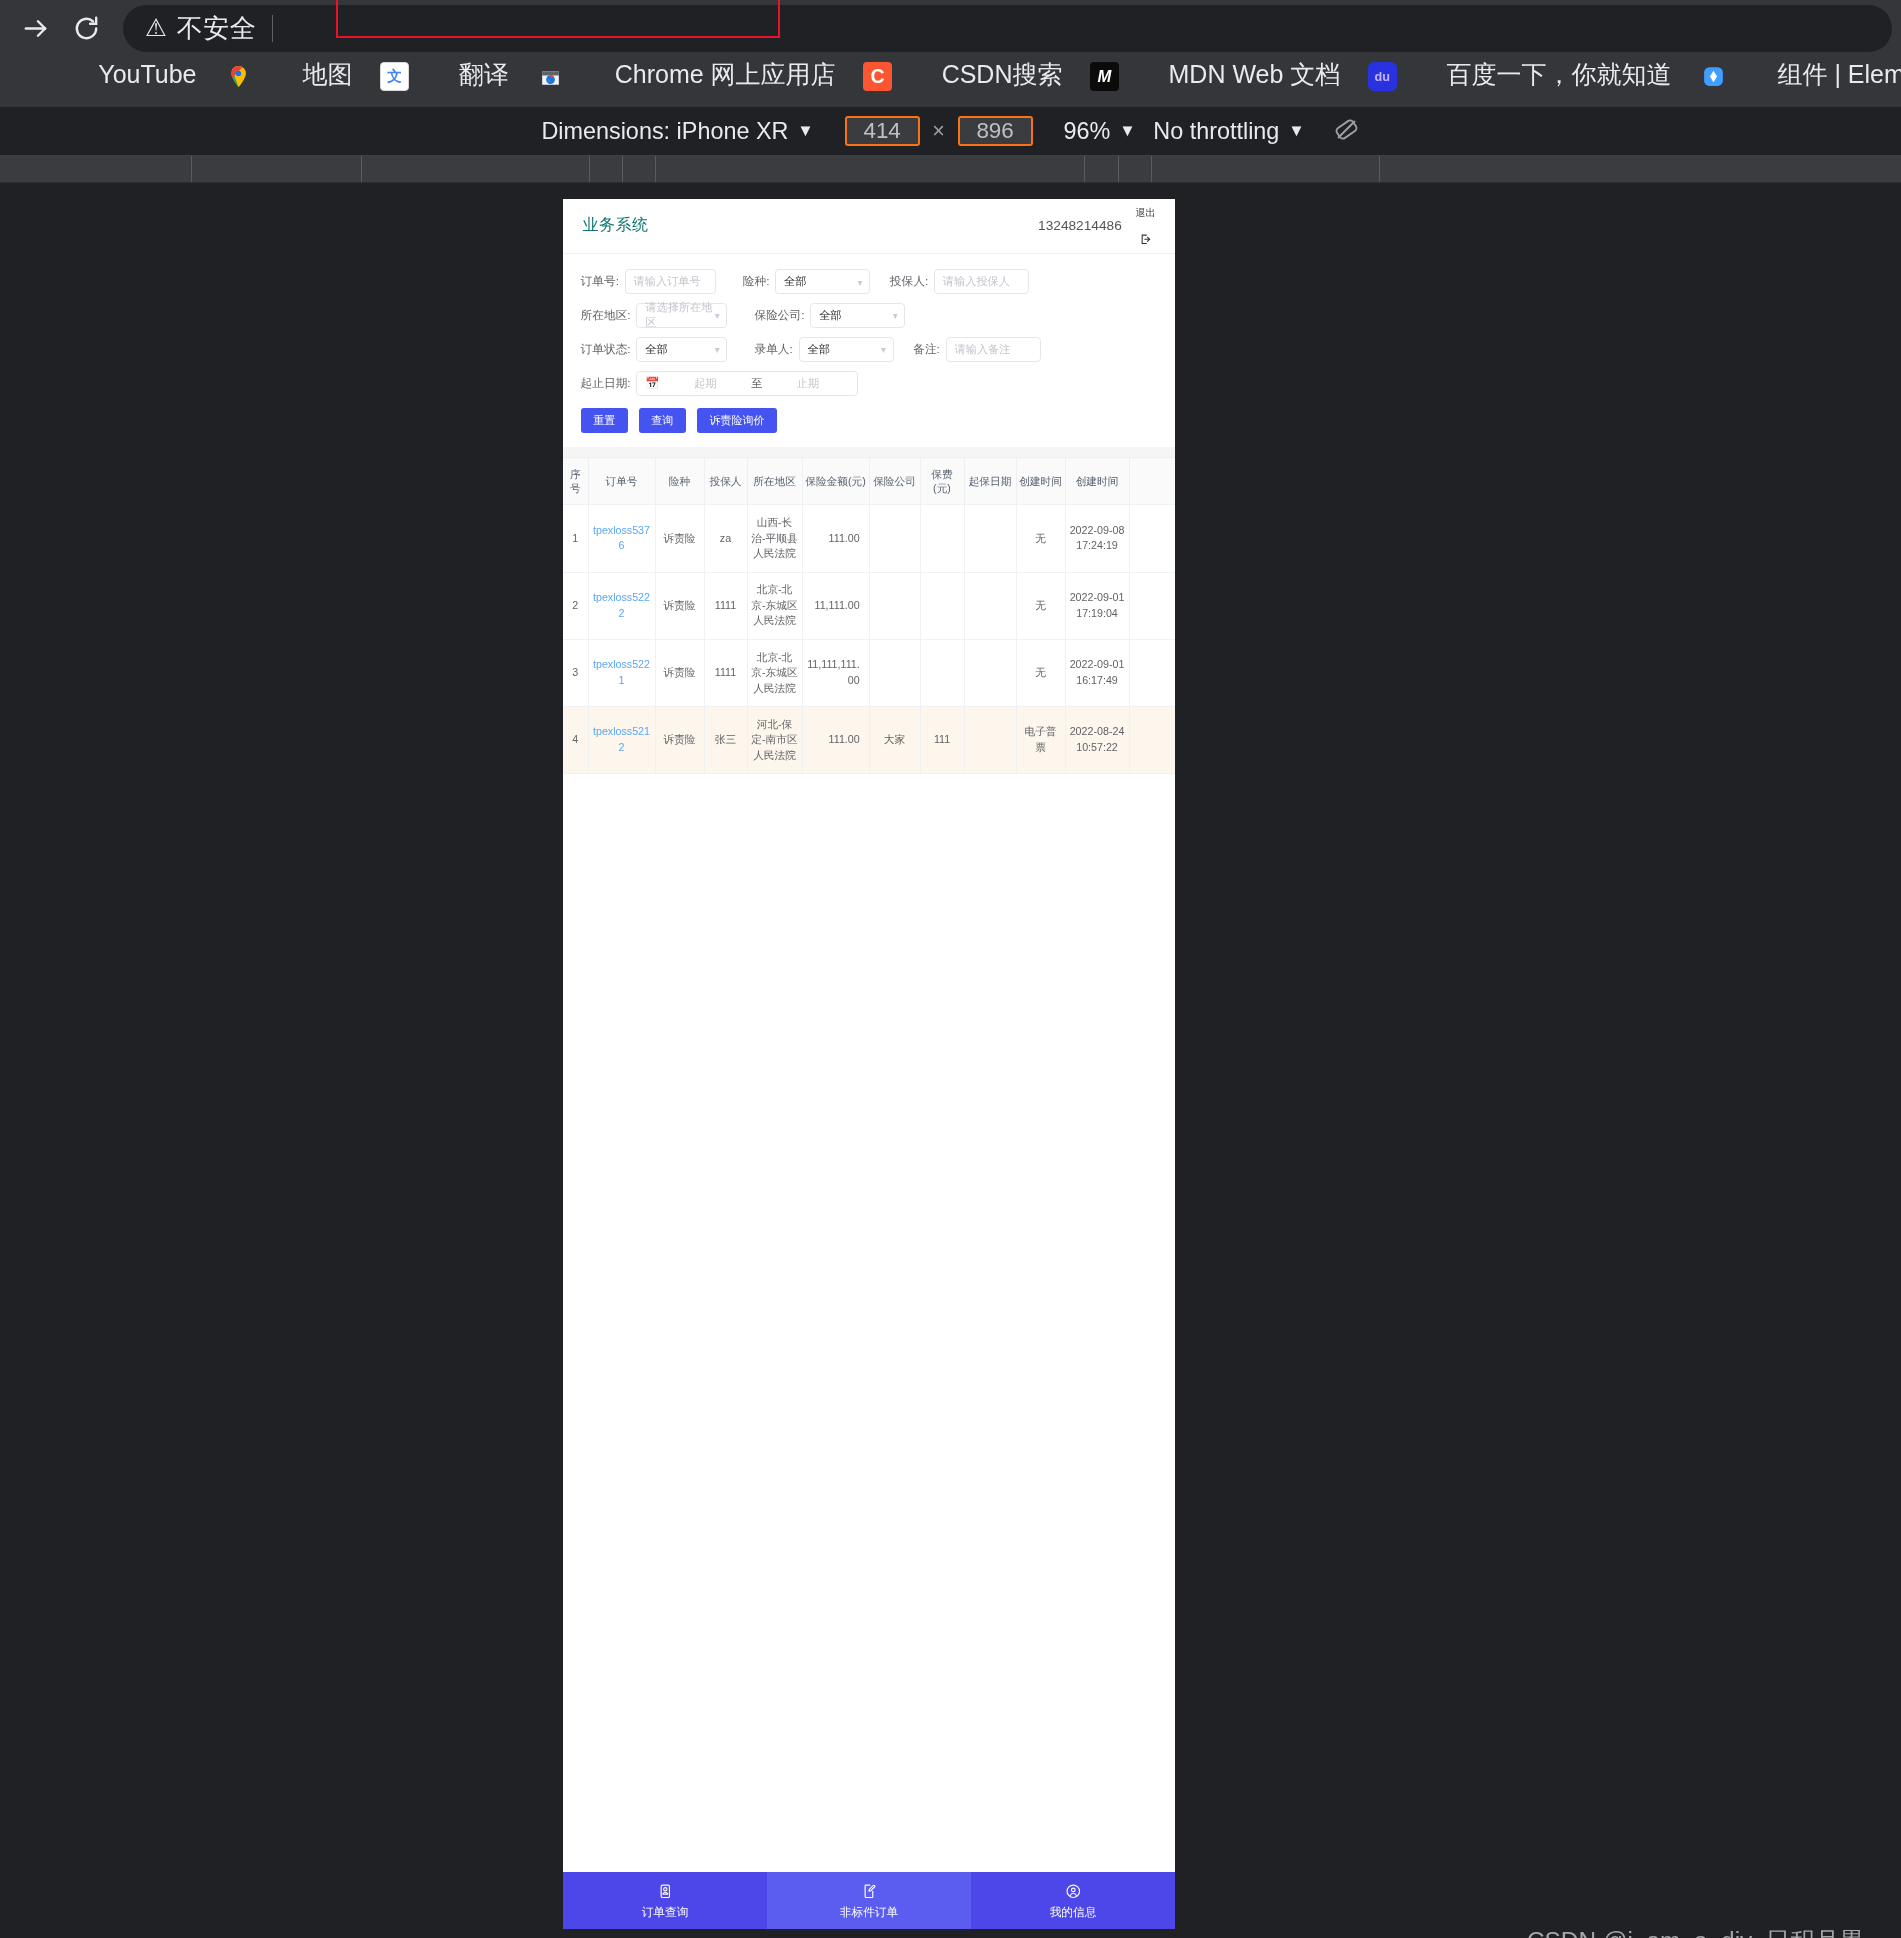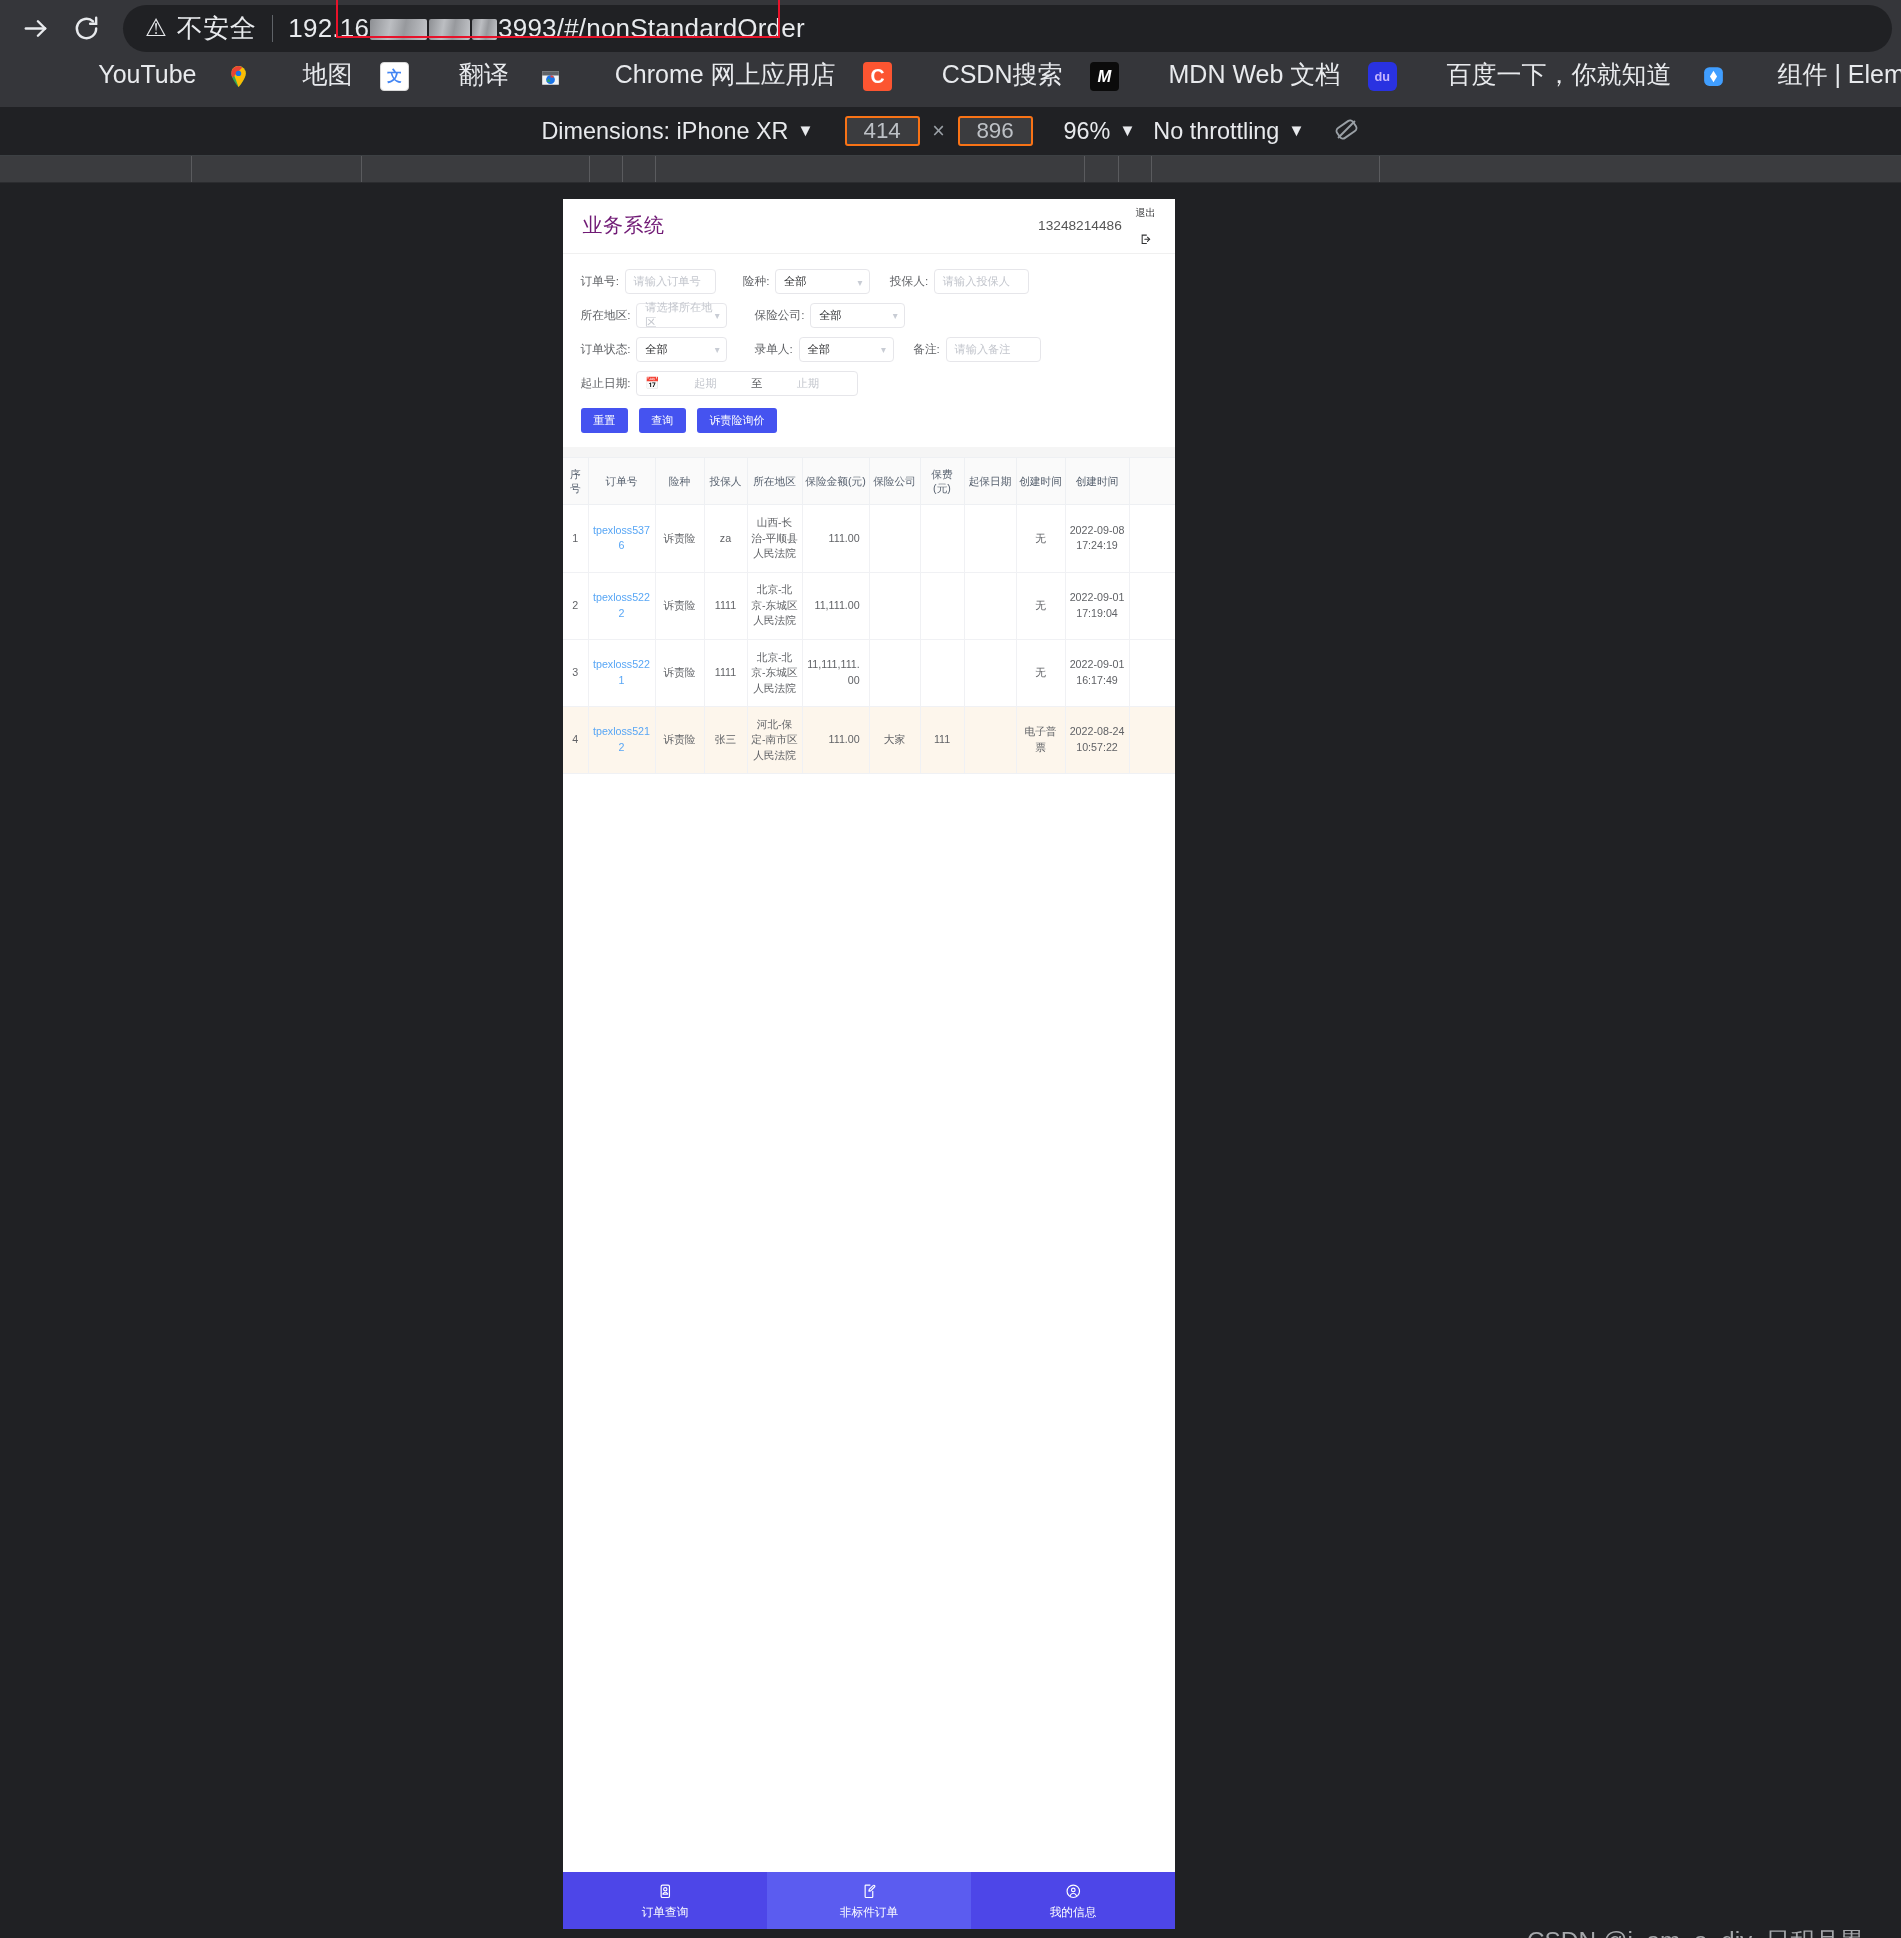--- a/index.html
+++ b/index.html
@@ -131,21 +131,21 @@
   }
 
   
   #app-header {
     height: 55px; flex: none;
     display: flex; align-items: center; justify-content: space-between;
     padding: 0 19.5px;
     background: #fff;
     border-bottom: 1px solid #f0f0f0;
   }
-  #app-title { font-size: 20px; color: #701a75; font-weight: 500; letter-spacing: 0.5px; }
+  #app-title { font-size: 16px; color: #0f766e; font-weight: 500; letter-spacing: 0.5px; }
   #app-header-right { display: flex; align-items: center; gap: 13.7px; }
   #user-phone { font-size: 13.7px; color: #555; }
   #logout { font-size: 10px; color: #303133; display: flex; align-items: center; gap: 13px; flex-direction: column; }
 
   
   #app-body {
     flex: 1 1 auto;
     background: #f5f5f5;
     overflow: hidden;
     display: flex; flex-direction: column;
@@ -269,21 +269,20 @@
       <svg width="29" height="29" viewBox="0 0 24 24" fill="none" stroke="#e8eaed" stroke-width="2" stroke-linecap="round">
         <path d="M20 12a8 8 0 1 1-2.6-5.9"></path>
           <polyline points="20,3 20,8 15,8"></polyline>
       </svg>
     </div>
 
     <div id="omnibox">
       <span id="warn-icon">⚠</span>
       <span id="not-secure">不安全</span>
       <span id="url-sep"></span>
-      <span id="url-text"><span>192.16</span><span class="redact" style="width:57px"></span><span class="redact" style="width:41px"></span><span class="redact" style="width:25px"></span><span>3993/#/nonStandardOrder</span></span>
       <span id="url-highlight"></span>
     </div>
   </div>
 
   <div id="bookmarks-row">
 
     <div class="bm">
       <span class="bm-ico" style="background:transparent"></span>
       <span class="bm-label">YouTube</span>
     </div>

